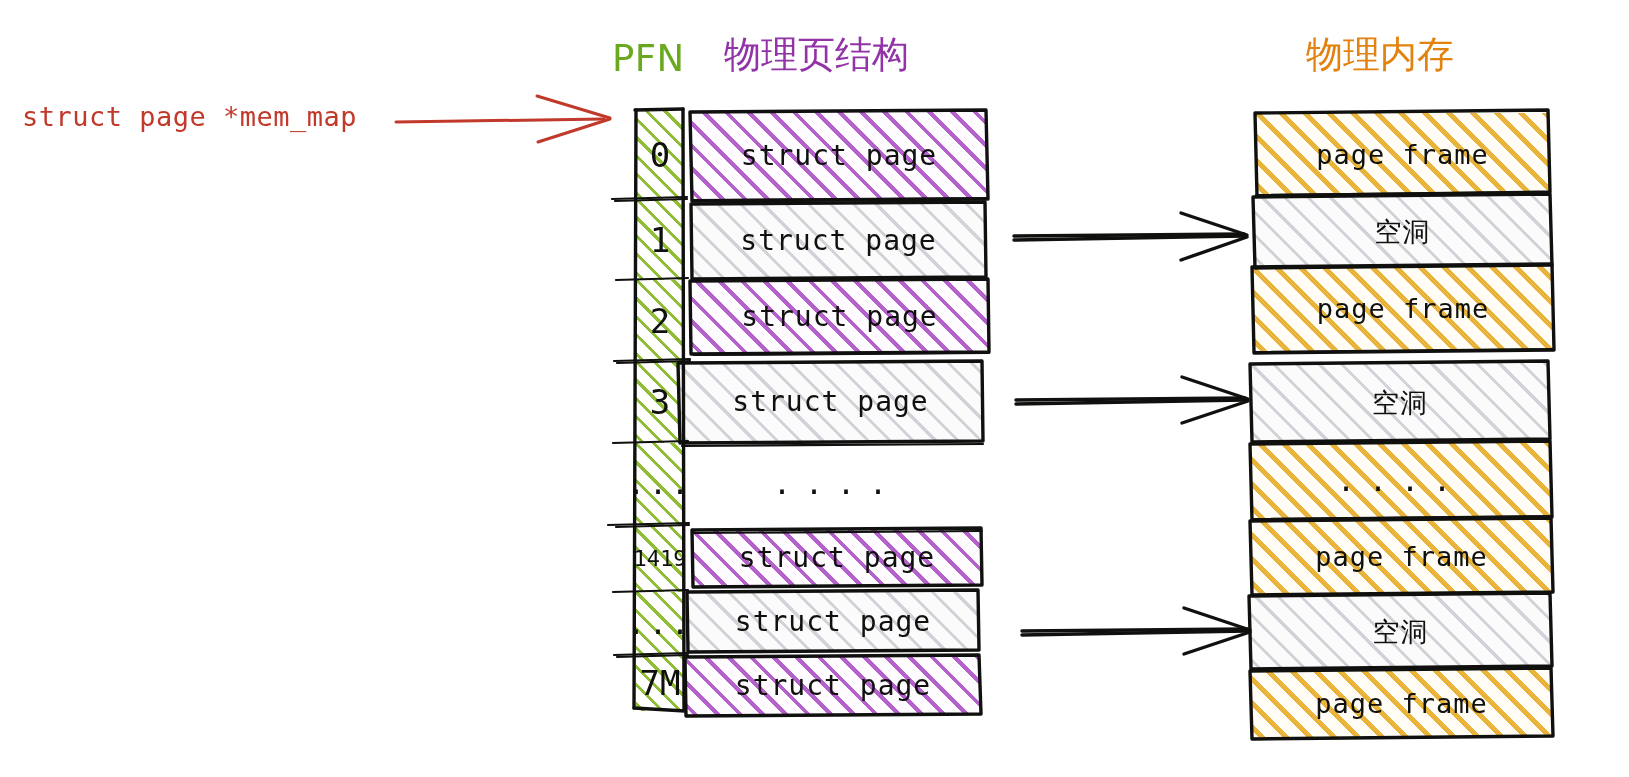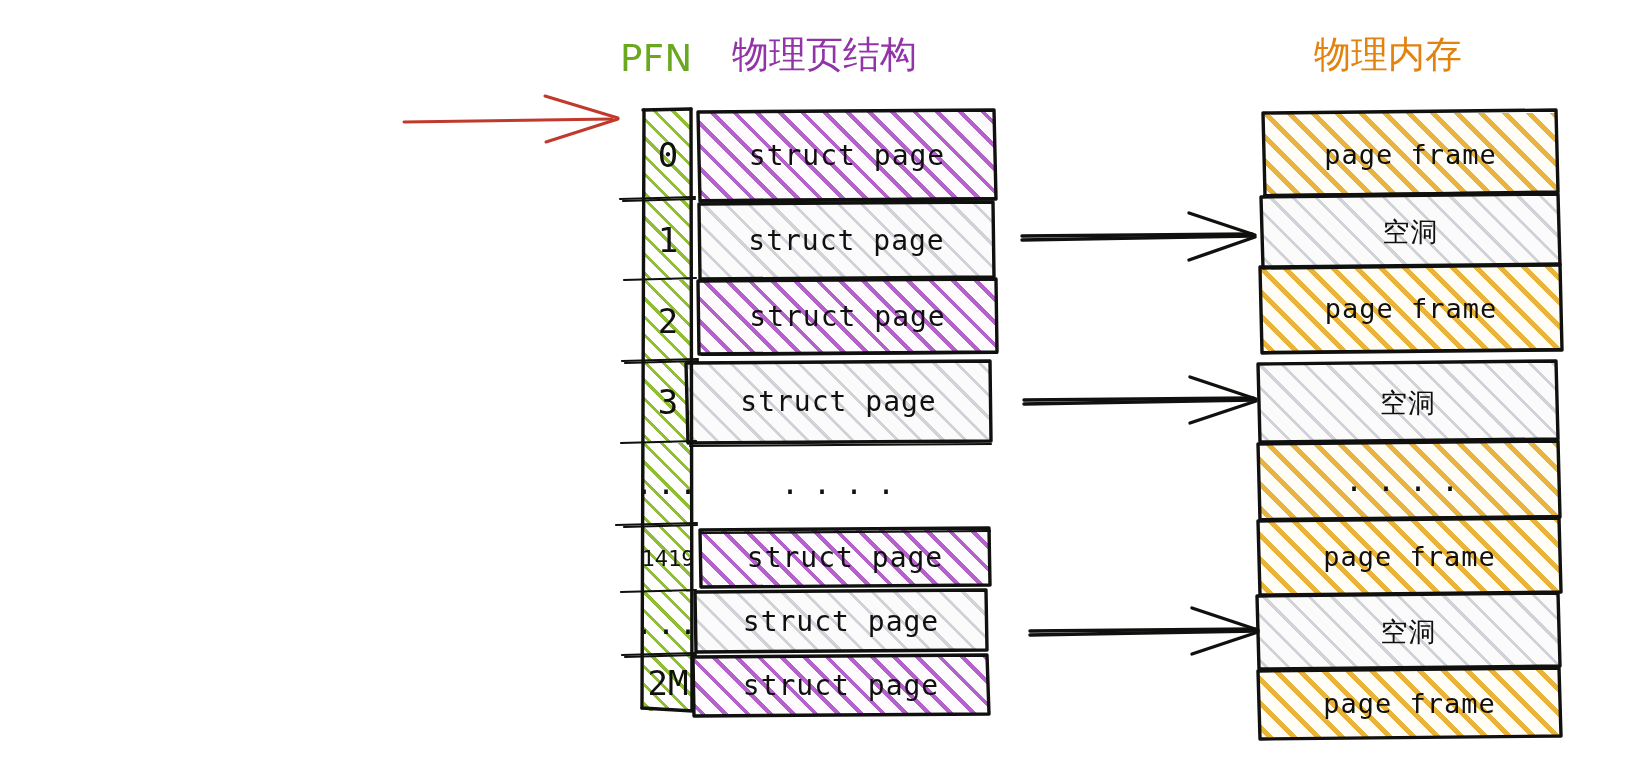--- a/index.html
+++ b/index.html
@@ -9,21 +9,21 @@
   }
   body {
     width: 1629px;
     height: 777px;
     position: relative;
     overflow: hidden;
     font-family: "DejaVu Sans", sans-serif;
   }
   #stage {
     position: absolute;
-    left: 12px; top: 0;
+    left: 4px; top: 0;
     width: 1589px;
     height: 777px;
     text-decoration: underline;
   }
 
   
   .heading {
     position: absolute;
     font-family: "DejaVu Sans", sans-serif;
     font-size: 37px;
@@ -132,20 +132,21 @@
 </style>
 </head>
 <body>
 
 <div id="stage">
 
   <div class="heading" id="pfn-heading">PFN</div>
   <div class="heading" id="mem-heading">物理内存</div>
   <div class="heading" id="struct-heading">物理页结构</div>
 
+  <div id="memmap-label">struct page *mem_map</div>
 
   <div class="col" id="pfn-col">
       <div class="cell hatch-green" style="left: 632px; top: 110px; width: 48px; height: 90px;">
         <span class="cell-label" style="font-size: 34px;">0</span>
       </div>
       <div class="cell hatch-green" style="left: 632px; top: 200px; width: 48px; height: 80px;">
         <span class="cell-label" style="font-size: 34px;">1</span>
       </div>
       <div class="cell hatch-green" style="left: 632px; top: 280px; width: 48px; height: 81px;">
         <span class="cell-label" style="font-size: 34px;">2</span>
@@ -156,21 +157,21 @@
       <div class="cell hatch-green" style="left: 632px; top: 443px; width: 48px; height: 82px;">
         <span class="cell-label" style="font-size: 30px; letter-spacing: 4px;">...</span>
       </div>
       <div class="cell hatch-green" style="left: 632px; top: 525px; width: 48px; height: 67px;">
         <span class="cell-label" style="font-size: 22px;">1419</span>
       </div>
       <div class="cell hatch-green" style="left: 632px; top: 592px; width: 48px; height: 63px;">
         <span class="cell-label" style="font-size: 30px; letter-spacing: 4px;">...</span>
       </div>
       <div class="cell hatch-green" style="left: 632px; top: 655px; width: 48px; height: 56px;">
-        <span class="cell-label" style="font-size: 34px;">2M</span>
+        <span class="cell-label" style="font-size: 34px;">7M</span>
       </div>
     </div>
   <div class="col" id="struct-col">
       <div class="cell hatch-purple" style="left: 687px; top: 112px; width: 296px; height: 88px;">
         <span class="cell-label" style="font-size: 28px; letter-spacing: 1px;">struct page</span>
       </div>
       <div class="cell hatch-gray" style="left: 688px; top: 203px; width: 293px; height: 75px;">
         <span class="cell-label" style="font-size: 28px; letter-spacing: 1px;">struct page</span>
       </div>
       <div class="cell hatch-purple" style="left: 687px; top: 281px; width: 297px; height: 72px;">

